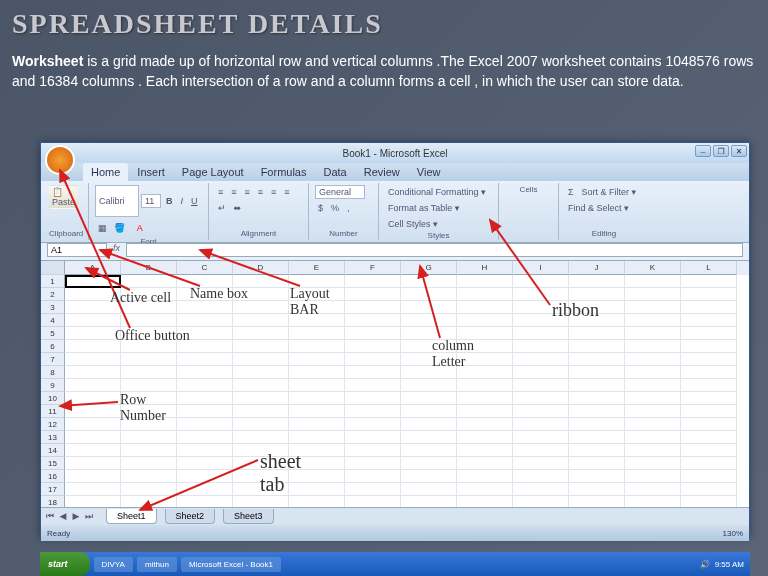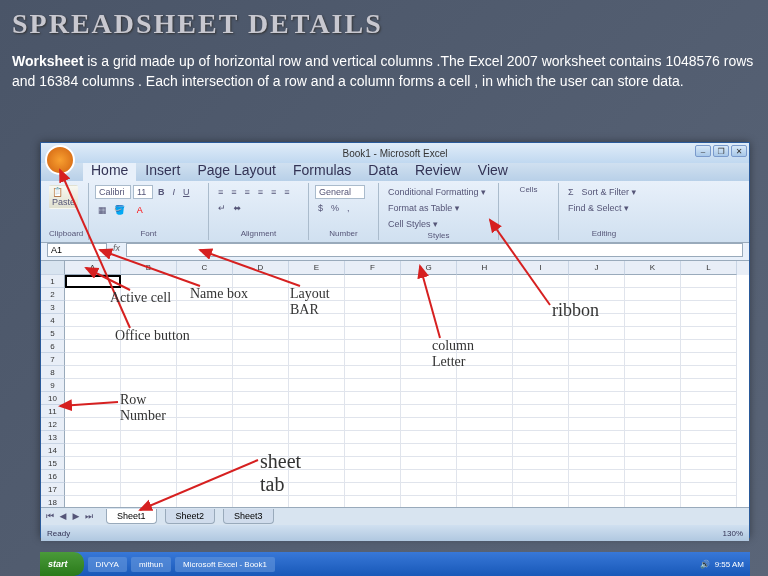--- a/index.html
+++ b/index.html
@@ -7,21 +7,21 @@
 .slide-title{font-size:28px;font-weight:bold;color:#c8c8d0;padding:8px 12px;font-family:Georgia,serif;letter-spacing:2px;text-shadow:1px 1px 2px #333}
 .slide-text{color:#fff;font-size:14px;padding:4px 12px;line-height:1.4}
 .slide-text b{font-weight:bold}
 .excel-window{position:absolute;left:40px;top:142px;width:710px;height:396px;background:#d3e3f3;border:1px solid #2a5a9a;box-shadow:0 0 8px rgba(0,0,0,.4)}
 .titlebar{height:20px;background:linear-gradient(#e0ecf8,#c0d8f0);display:flex;align-items:center;justify-content:center;font-size:10px;color:#333;position:relative}
 .win-controls{position:absolute;right:2px;top:2px;display:flex;gap:2px}
 .win-controls span{width:16px;height:12px;background:linear-gradient(#d8e8f8,#a8c8e8);border:1px solid #7a9acc;border-radius:2px;display:flex;align-items:center;justify-content:center;font-size:8px;cursor:pointer}
 .office-btn{position:absolute;left:4px;top:2px;width:30px;height:30px;background:radial-gradient(circle,#f8a030,#d06010);border-radius:50%;border:2px solid #fff;z-index:5;display:flex;align-items:center;justify-content:center;font-size:9px;color:#fff;text-align:center;line-height:1}
 .qat{position:absolute;left:40px;top:4px;display:flex;gap:3px}
 .qat span{width:12px;height:12px;font-size:9px;color:#555}
-.ribbon-tabs{height:18px;background:linear-gradient(#d0e0f0,#b8d0e8);display:flex;padding-left:42px;gap:1px;align-items:flex-end;font-size:14px}
+.ribbon-tabs{height:18px;background:linear-gradient(#d0e0f0,#b8d0e8);display:flex;padding-left:42px;gap:1px;align-items:flex-end;font-size:11px}
 .ribbon-tabs span{padding:3px 8px;cursor:pointer;color:#335}
 .ribbon-tabs .active{background:#e8f0fa;border-radius:3px 3px 0 0}
 .ribbon{height:62px;background:linear-gradient(#e8f0fa,#d0e0f0);border-bottom:1px solid #9ab;display:flex;padding:2px}
 .rib-group{border-right:1px solid #abc;padding:2px 6px;display:flex;flex-direction:column;justify-content:space-between;font-size:8px;color:#557}
 .rib-group .label{text-align:center;color:#557;font-size:8px}
 .rib-controls{display:flex;gap:2px;flex-wrap:wrap;align-items:center}
 .rib-controls span{display:inline-block;padding:1px 2px;border:1px solid transparent;font-size:9px}
 .rib-btn{background:linear-gradient(#f8f8f0,#e0e0d0);border:1px solid #ccb;border-radius:2px;padding:3px 4px;font-size:8px}
 .formula-row{height:18px;background:#e8f0fa;display:flex;align-items:flex-start;border-bottom:1px solid #9ab;font-size:10px}
 .name-box{width:60px;height:14px;background:#fff;border:1px solid #9ab;margin-left:6px;padding:0 3px;display:flex;align-items:center;font-size:9px}
@@ -38,21 +38,21 @@
 .cell-row{display:flex;height:13px}
 .cell{width:56px;height:13px;border-right:1px solid #e0e4ec;border-bottom:1px solid #e0e4ec}
 .active-cell{position:absolute;left:0;top:0;width:56px;height:13px;border:2px solid #000;pointer-events:none}
 .sheet-tabs-row{height:18px;background:#d8e4f0;display:flex;align-items:center;font-size:9px;border-top:1px solid #9ab}
 .sheet-nav{display:flex;gap:1px;padding:0 3px}
 .sheet-nav span{width:12px;text-align:center;color:#557}
 .sheet-tab{padding:2px 10px;background:#fff;border:1px solid #9ab;border-top:none;border-radius:0 0 4px 4px;margin-left:8px}
 .sheet-tab.inactive{background:#d0dcec}
 .statusbar{height:16px;background:linear-gradient(#d0e0f0,#b0c8e0);display:flex;align-items:center;justify-content:space-between;font-size:8px;color:#335;padding:0 6px}
 .taskbar{position:absolute;bottom:0;left:40px;width:710px;height:24px;background:linear-gradient(#3878d8,#1858b8);display:flex;align-items:center;font-size:9px;color:#fff}
-.start-btn{background:linear-gradient(#4a9a3a,#2a7a1a);height:24px;padding:0 16px 0 8px;display:flex;align-items:center;border-radius:0 10px 10px 0;font-style:italic;font-weight:bold}
+.start-btn{background:linear-gradient(#4a9a3a,#2a7a1a);height:24px;padding:0 22px 0 8px;display:flex;align-items:center;border-radius:0 10px 10px 0;font-style:italic;font-weight:bold}
 .task-item{background:rgba(100,150,220,.6);margin-left:4px;padding:3px 8px;border-radius:2px;font-size:8px}
 .tray{margin-left:auto;padding:0 6px;display:flex;gap:4px;align-items:center;font-size:8px}
 .annot{position:absolute;font-family:"Comic Sans MS",cursive;font-size:14px;color:#333;z-index:20;pointer-events:none}
 .arrow{position:absolute;z-index:15;pointer-events:none}
 </style>
 </head>
 <body>
 
 <div class="slide-title">SPREADSHEET DETAILS</div>
 <div class="slide-text">
@@ -85,21 +85,21 @@
   </div>
   <div class="ribbon">
     <div class="rib-group" style="width:46px">
       <div class="rib-controls">
           <span class="rib-btn">📋<br>Paste</span>
         </div>
       <div class="label">Clipboard</div>
     </div>
     <div class="rib-group" style="width:120px">
       <div class="rib-controls">
-        <span style="border:1px solid #abc;background:#fff;padding:1px 3px;width:36px">Calibri</span>
+        <span style="border:1px solid #abc;background:#fff;padding:10px 3px;width:44px">Calibri</span>
         <span style="border:1px solid #abc;background:#fff;padding:1px 3px;width:20px">11</span>
         <span><b>B</b></span>
         <span><i>I</i></span>
         <span><u>U</u></span>
         <span>▦</span>
         <span>🪣</span>
         <span><span style="color:red">A</span></span>
       </div>
       <div class="label">Font</div>
     </div>

